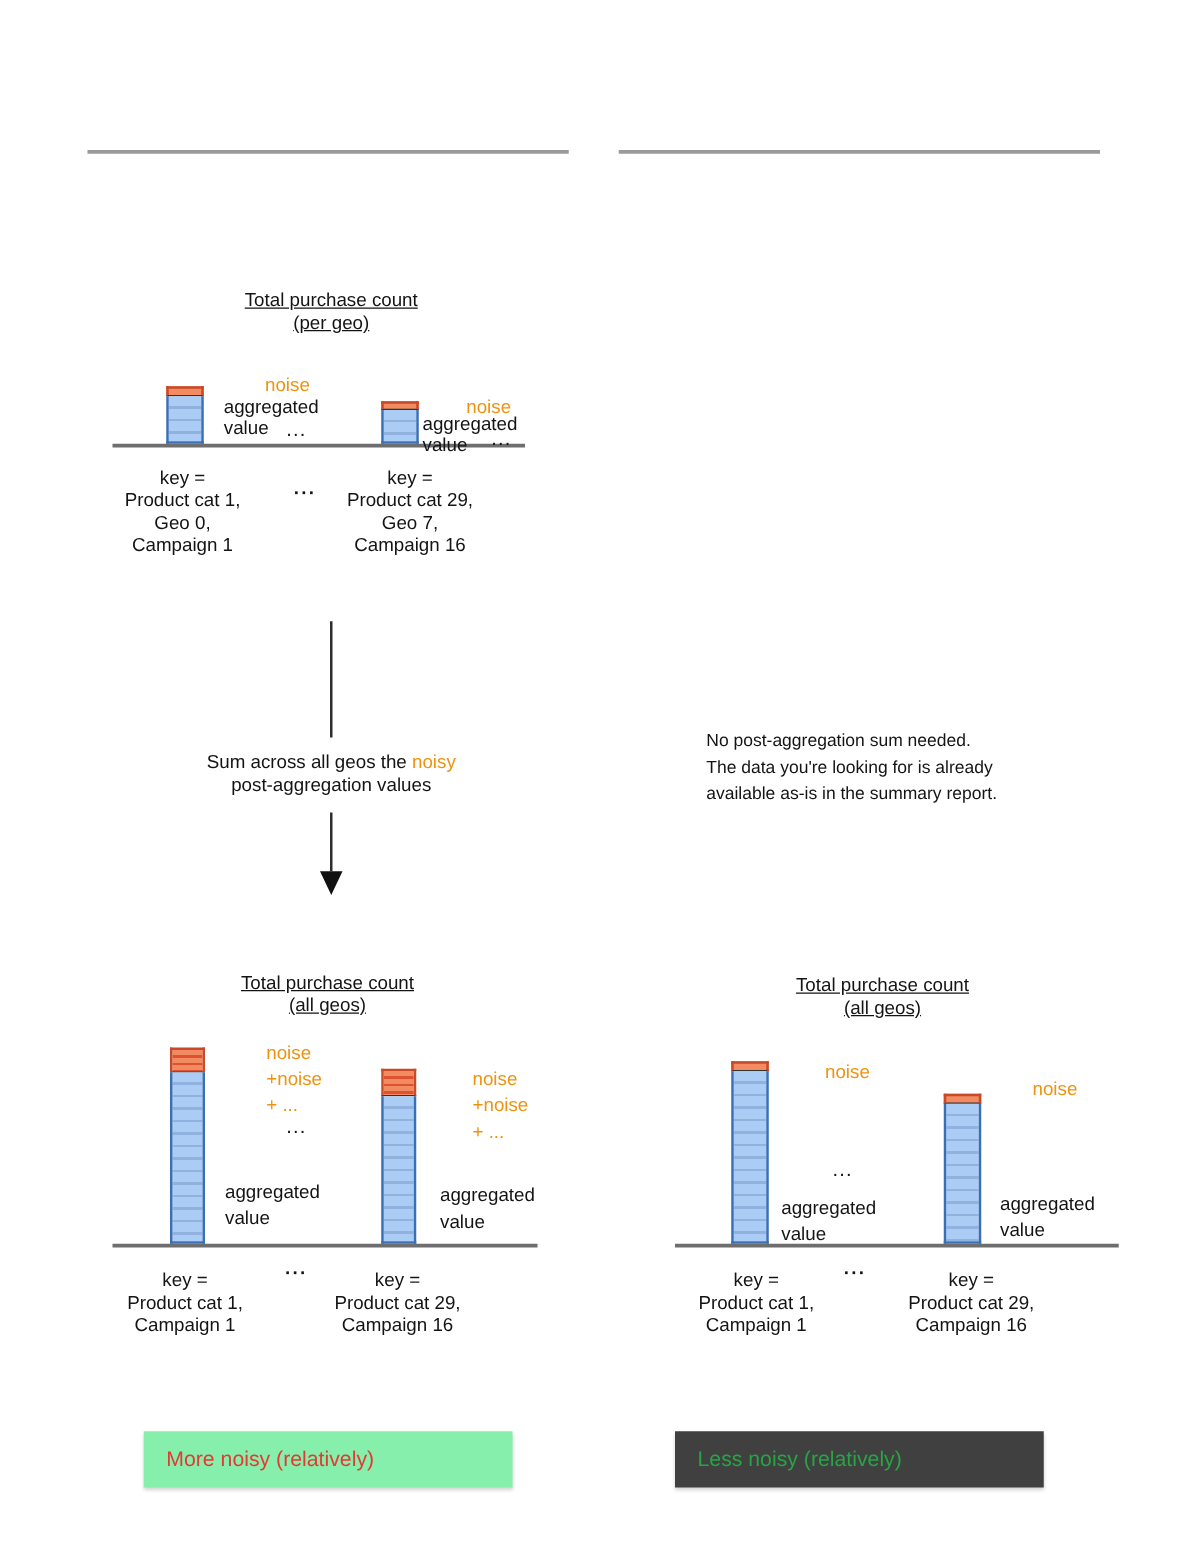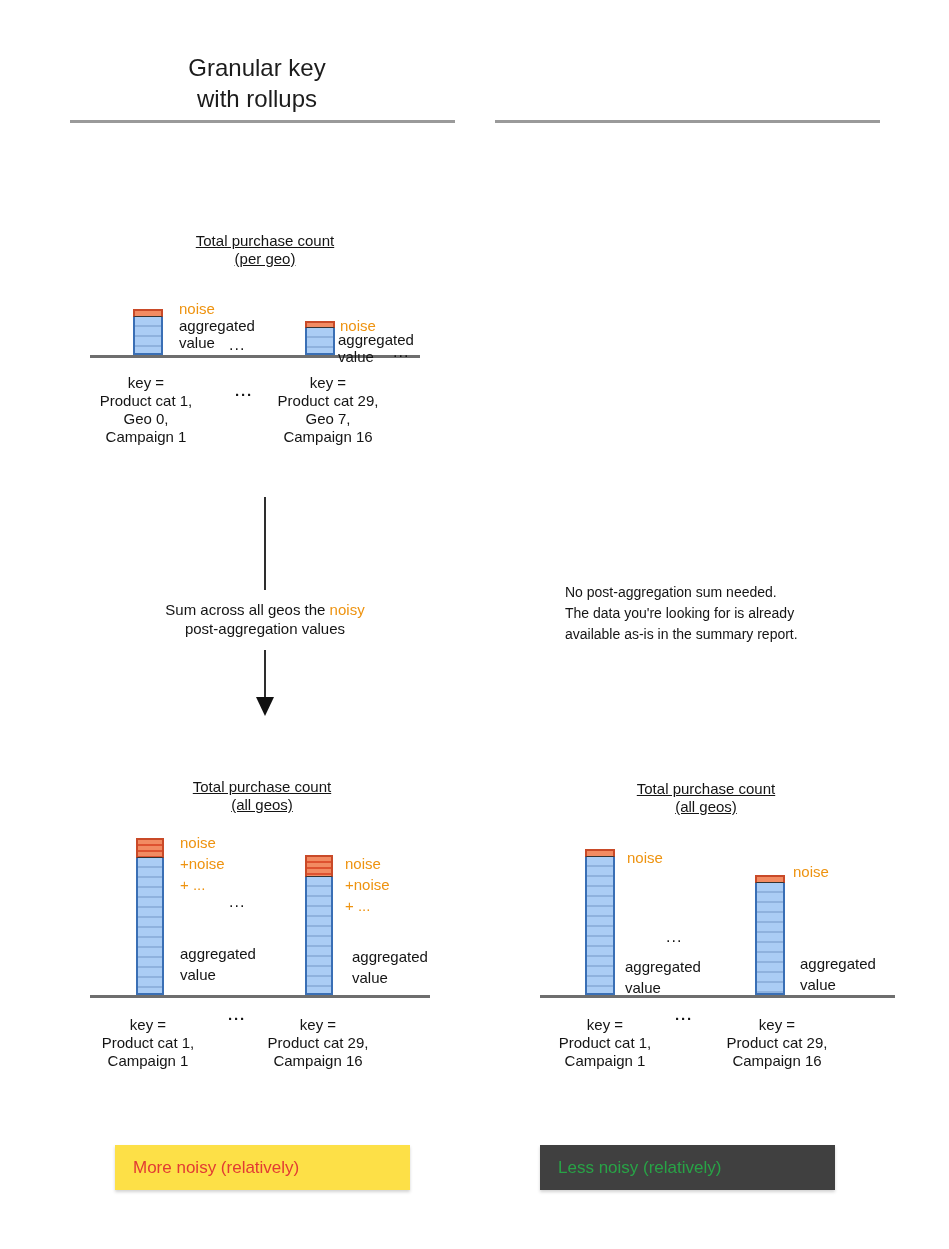--- a/index.html
+++ b/index.html
@@ -35,21 +35,21 @@
   }
   .bar-body{
     box-sizing:border-box;
     background:repeating-linear-gradient(180deg,#ABCDF5 0px,#ABCDF5 8px,#8FB2DE 8px,#8FB2DE 10px);
     border:2px solid #3A6FB5;
     border-top:none;
   }
 
   .lbl{font-size:15px;line-height:17px;color:#141414;}
   .lbl-big-lh{line-height:21px;}
-  .noise-lbl{font-size:15px;line-height:21px;color:#EE9310;white-space:pre-line;}
+  .noise-lbl{font-size:15px;line-height:21px;color:#EE9310;white-space:pre-line;margin-left:33px;}
   .ellipsis{font-size:16px;color:#141414;letter-spacing:1px;}
   .key-lbl{font-size:15px;line-height:18px;color:#141414;text-align:center;white-space:pre-line;}
   .key-sep{font-size:15px;font-weight:700;color:#141414;letter-spacing:1px;}
 
   .arrow-line{width:2px;background:#2e2e2e;}
   .arrow-head{
     width:0;height:0;
     border-left:9px solid transparent;
     border-right:9px solid transparent;
     border-top:19px solid #111111;
@@ -57,30 +57,28 @@
   .sum-text{font-size:15px;line-height:19px;color:#141414;text-align:center;}
   .hl-orange{color:#EE9310;}
 
   .note{font-size:14px;line-height:21px;color:#141414;white-space:pre-line;}
 
   .badge{
     height:45px;line-height:45px;
     padding-left:18px;font-size:17px;
     box-shadow:0 2px 3px rgba(0,0,0,0.18);
   }
-  .badge-more{background:#fde047;color:#E23B33;}
+  .badge-more{background:#86efac;color:#E23B33;}
   .badge-less{background:#404040;color:#28A346;}
 </style>
 </head>
 <body>
 
 <div class="page">
 
-  <div class="abs col-header" style="left:97px;top:52px;width:320px;">Granular key
-with rollups</div>
   <div class="abs divider" style="left:70px;top:120px;width:385px;"></div>
   <div class="abs divider" style="left:495px;top:120px;width:385px;"></div>
 
   <div class="abs chart-title" style="left:135px;top:232px;width:260px;">Total purchase count
 (per geo)</div>
 
   <div class="abs bar" style="left:133px;top:309px;width:30px;height:46px;">
     <div class="noise-cap" style="height:8px;"></div>
     <div class="bar-body" style="flex:1;"></div>
   </div>

